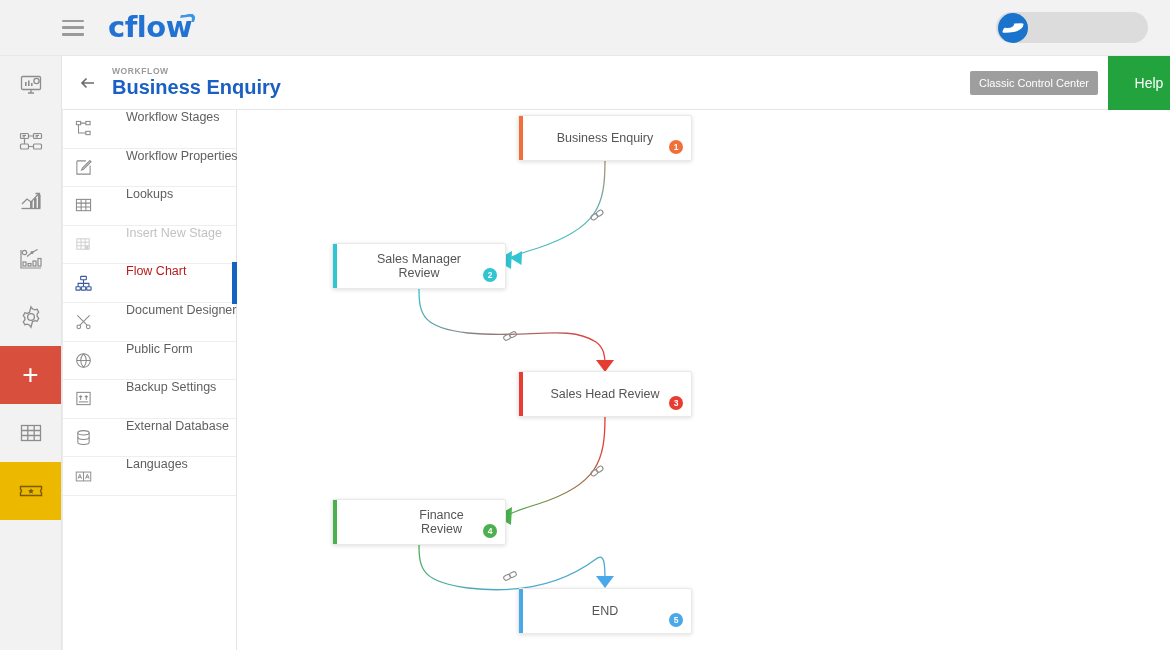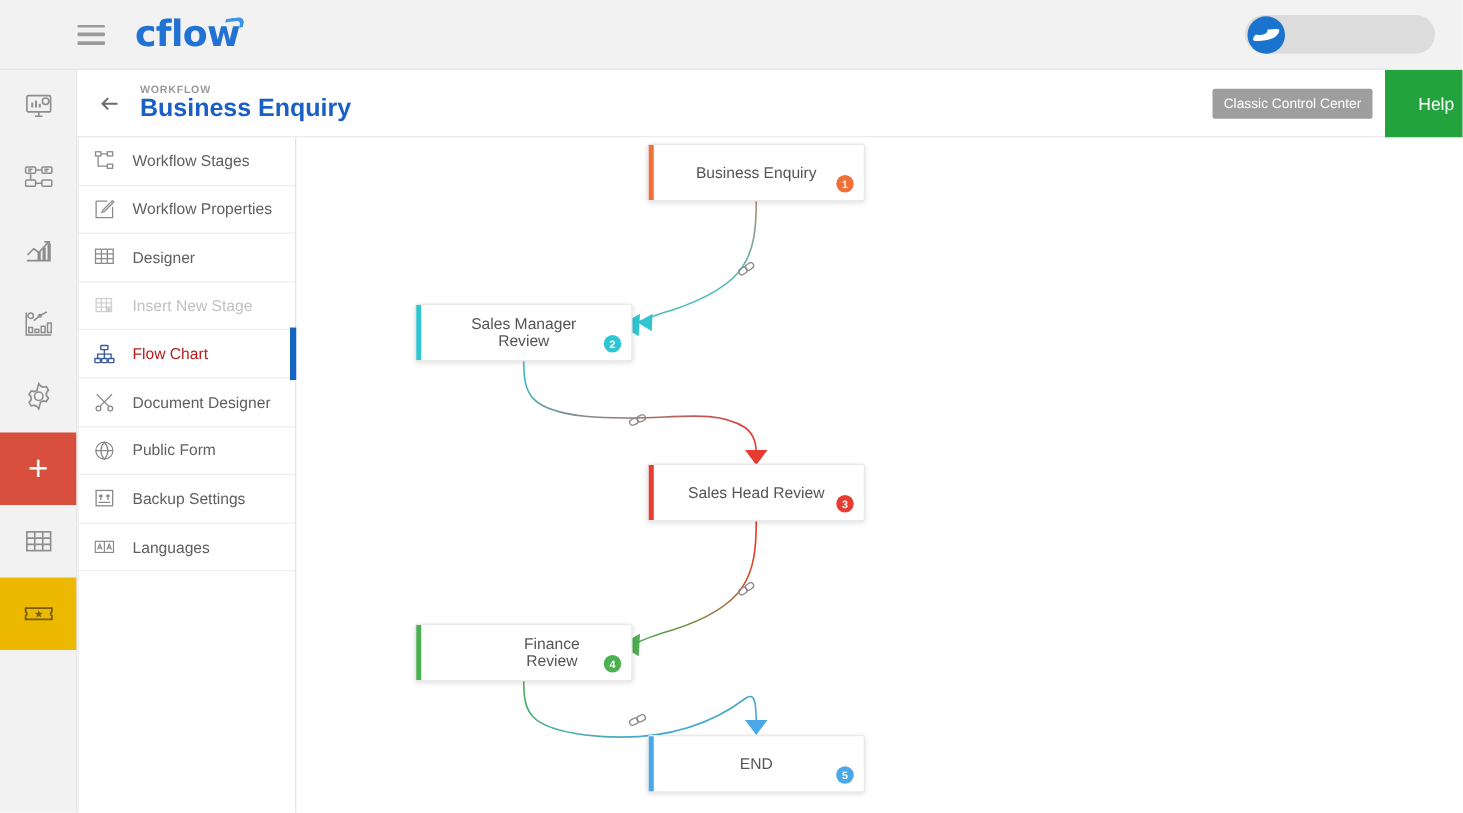--- a/index.html
+++ b/index.html
@@ -84,24 +84,24 @@
   
   .menu {
     position: absolute; top: 110px; left: 62px;
     width: 175px; height: 540px;
     background: #ffffff;
     border-right: 1px solid #e4e4e4;
     border-left: 1px solid #ececec;
   }
   .menu-item {
     position: relative;
-    height: 38.6px; display: flex; align-items: center;
+    height: 38.6px; display: flex; 
     padding-left: 12px; cursor: pointer;
     border-bottom: 1px solid #eeeeee;
-    font-size: 12.5px; color: #5f5f5f;
+    font-size: 12.5px; color: #5f5f5f; gap: 20px;
   }
   .menu-item .mi-icon {
     width: 26px; flex: 0 0 26px;
     display: flex; align-items: center; justify-content: flex-start;
     color: #8a8a8a;
   }
   .menu-item .mi-label { margin-left: 5px; white-space: nowrap; }
   .menu-item.active { color: #2c4a8c; }
   .menu-item.active .mi-icon { color: #3c5a9e; }
   .menu-item.active .mi-label { color: #b91c1c; }
@@ -314,21 +314,21 @@
     <span class="mi-label">Workflow Properties</span>
   </div>
 
   <div class="menu-item">
     <span class="mi-icon">
       <svg width="17" height="17" viewBox="0 0 18 18" fill="none" stroke="currentColor" stroke-width="1.1">
         <rect x="1.5" y="2.5" width="15" height="12"></rect>
         <path d="M1.5 6.5h15M1.5 10.5h15M6.5 2.5v12M11.5 2.5v12"></path>
       </svg>
     </span>
-    <span class="mi-label">Designer</span>
+    <span class="mi-label">Lookups</span>
   </div>
 
   <div class="menu-item dim">
     <span class="mi-icon">
       <svg width="17" height="17" viewBox="0 0 18 18" fill="none" stroke="currentColor" stroke-width="1.1">
         <rect x="2" y="3" width="13" height="11"></rect>
         <path d="M2 6.6h13M2 10.3h13M6.4 3v11M10.7 3v11"></path>
         <rect x="11" y="10.6" width="3.3" height="3.3" fill="currentColor" stroke="none"></rect>
       </svg>
     </span>
@@ -374,20 +374,30 @@
       <svg width="17" height="17" viewBox="0 0 18 18" fill="none" stroke="currentColor" stroke-width="1.1">
         <rect x="2" y="2.5" width="14" height="13"></rect>
         <path d="M6 10.5V6M6 6L4.5 7.6M6 6l1.5 1.6"></path>
         <path d="M12 10.5V6M12 6l-1.5 1.6M12 6l1.5 1.6"></path>
         <path d="M4 12.6h10"></path>
       </svg>
     </span>
     <span class="mi-label">Backup Settings</span>
   </div>
 
+  <div class="menu-item">
+    <span class="mi-icon">
+      <svg width="17" height="17" viewBox="0 0 18 18" fill="none" stroke="currentColor" stroke-width="1.1">
+        <ellipse cx="9" cy="4" rx="6" ry="2.3"></ellipse>
+        <path d="M3 4v10c0 1.3 2.7 2.3 6 2.3s6-1 6-2.3V4"></path>
+        <path d="M3 8.8c0 1.3 2.7 2.3 6 2.3s6-1 6-2.3"></path>
+      </svg>
+    </span>
+    <span class="mi-label">External Database</span>
+  </div>
 
   <div class="menu-item">
     <span class="mi-icon">
       <svg width="17" height="17" viewBox="0 0 18 18" fill="none" stroke="currentColor" stroke-width="1">
         <rect x="1.3" y="4.3" width="15.4" height="9.4"></rect>
         <path d="M9 4.3v9.4"></path>
         <path d="M3.2 11.3l1.9-4.6 1.9 4.6M3.9 9.8h2.4"></path>
         <path d="M11.2 11.3l1.9-4.6 1.9 4.6M11.9 9.8h2.4"></path>
       </svg>
     </span>

